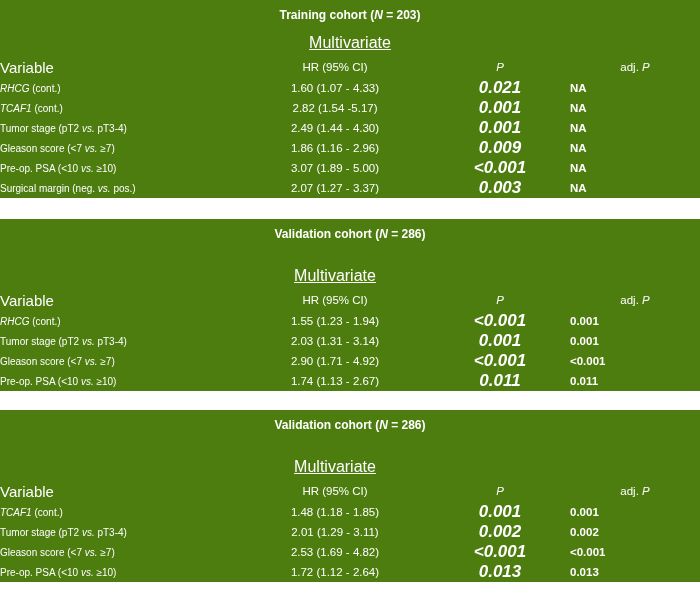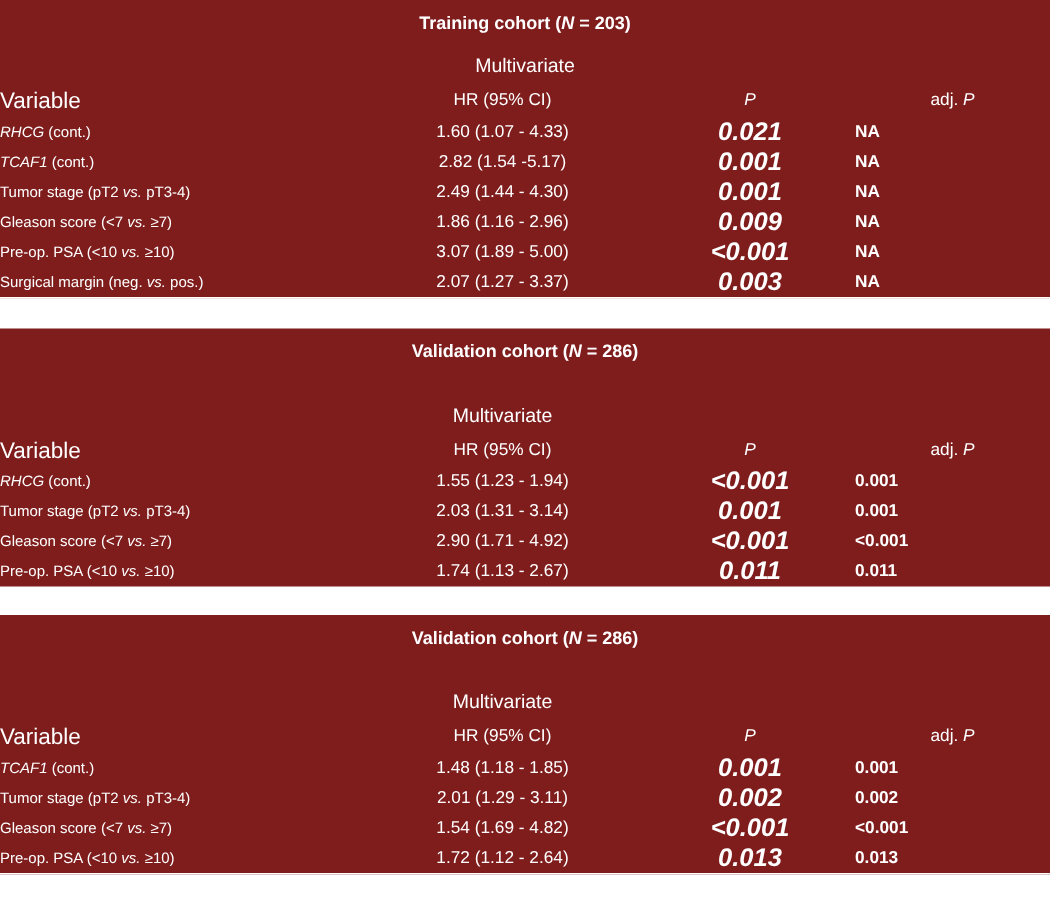--- a/index.html
+++ b/index.html
@@ -23,42 +23,43 @@
   .tbl-wrap {
     background: #000000;
     width: 700px;
     box-sizing: border-box;
     padding: 0;
   }
   table.stat {
     border-collapse: collapse;
     width: 700px;
     table-layout: fixed;
-    background: #7f1d1d;
+    background: #4d7c0f;
     color: #ffffff;
     font-size: 11.5px;
   }
   table.stat td, table.stat th {
     padding: 0;
     margin: 0;
     vertical-align: middle;
     border: 0;
   }
   .title-cell {
     text-align: center;
     font-weight: bold;
     font-size: 12px;
     height: 30px;
     padding-top: 4px;
     padding-bottom: 4px;
   }
   .sub-cell {
     text-align: center;
-    font-size: 13px;
+    font-size: 16px;
     height: 26px;
+    text-decoration: underline;
   }
   .blank-cell {
     height: 14px;
   }
   .hdr-var {
     text-align: left;
     padding-left: 8px;
     font-size: 15px;
     height: 22px;
   }
@@ -281,21 +282,21 @@
         <td class="row-adjp">0.001</td>
       </tr>
       <tr>
         <td class="row-var">Tumor stage (pT2 <em class="it">vs.</em> pT3-4)</td>
         <td class="row-hr">2.01 (1.29 - 3.11)</td>
         <td class="row-p">0.002</td>
         <td class="row-adjp">0.002</td>
       </tr>
       <tr>
         <td class="row-var">Gleason score (&lt;7 <em class="it">vs.</em> ≥7)</td>
-        <td class="row-hr">1.54 (1.69 - 4.82)</td>
+        <td class="row-hr">2.53 (1.69 - 4.82)</td>
         <td class="row-p">&lt;0.001</td>
         <td class="row-adjp">&lt;0.001</td>
       </tr>
       <tr class="last-row">
         <td class="row-var">Pre-op. PSA (&lt;10 <em class="it">vs.</em> ≥10)</td>
         <td class="row-hr">1.72 (1.12 - 2.64)</td>
         <td class="row-p">0.013</td>
         <td class="row-adjp">0.013</td>
       </tr>
     </tbody>

